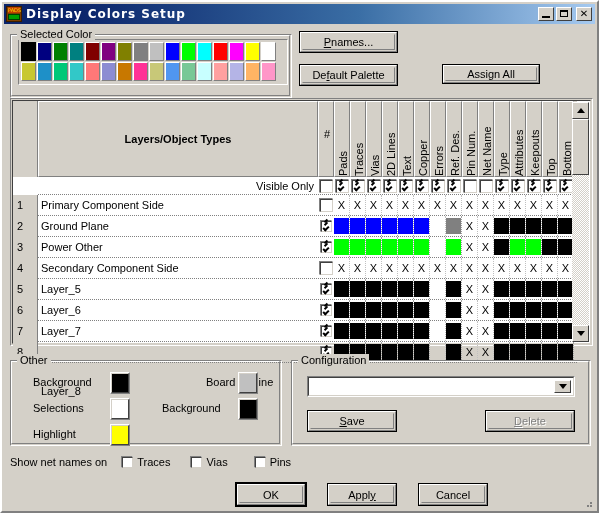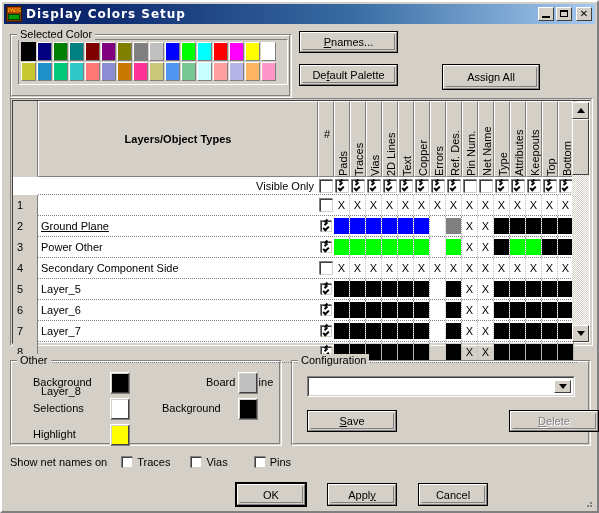--- a/index.html
+++ b/index.html
@@ -106,21 +106,21 @@
     border:1px solid #fff;
     border-right-color:#808080;border-bottom-color:#808080;
     box-sizing:border-box;
     display:flex;align-items:center;justify-content:center;
   }
   .btn .inner2{
     position:absolute;left:1px;top:1px;right:1px;bottom:1px;
     border:1px solid #d4d0c8;border-right-color:#808080;border-bottom-color:#808080;
     box-sizing:border-box;
   }
-  .btn.disabled{color:#808080;text-shadow:1px 1px 0 #fff;margin-left:24px;}
+  .btn.disabled{color:#808080;text-shadow:1px 1px 0 #fff;}
   .btn.focused{box-shadow:0 0 0 1px #000;}
   u{text-decoration:underline;}
 
   
   .gridwrap{
     position:absolute;left:8px;top:96px;width:583px;height:248px;
     background:#d4d0c8;box-sizing:border-box;
     border:1px solid #808080;border-right-color:#fff;border-bottom-color:#fff;
   }
   .gridwrap .in{
@@ -312,21 +312,21 @@
         <div class="inner2"></div>
         <span><u>P</u><span>names...</span></span>
       </div>
   </div>
   <div class="btn" style="left:297px;top:62px;width:99px;height:22px;">
     <div class="inner">
         <div class="inner2"></div>
         <span>De<u>f</u>ault Palette</span>
       </div>
   </div>
-  <div class="btn" style="left:440px;top:62px;width:98px;height:26px;padding-left:16px;">
+  <div class="btn" style="left:440px;top:62px;width:98px;height:20px;padding-left:16px;">
     <div class="inner">
         <div class="inner2"></div>
         <span>Assign All</span>
       </div>
   </div>
 
   <div class="gridwrap">
     <div class="in">
       <div class="hdr" id="grid-header" style="left:0;top:0;width:564px;">
           <div class="rowhdr-sp"></div>
@@ -427,20 +427,21 @@
             </div>
             <div class="cell" style="left: 504px; height: 18px; border-right: none;">
               <span class="cbx checked big"></span>
             </div>
             <div class="cell" style="left: 520px; height: 18px; border-right: none;">
               <span class="cbx checked big"></span>
             </div>
           </div>
           <div class="rnum" style="top: 18px; height: 21px; line-height: 21px;">1</div>
           <div class="rowline" style="top: 18px; height: 21px;">
+            <div class="rowlabel" style="line-height: 19px;">Primary Component Side</div>
             <div class="cell" style="left: 280px; height: 20px; border-right: none;">
               <span class="cbx big"></span>
             </div>
             <div class="cell" style="left: 296px; height: 20px; border-right: 1px dotted rgb(192, 192, 192);">X</div>
             <div class="cell" style="left: 312px; height: 20px; border-right: 1px dotted rgb(192, 192, 192);">X</div>
             <div class="cell" style="left: 328px; height: 20px; border-right: 1px dotted rgb(192, 192, 192);">X</div>
             <div class="cell" style="left: 344px; height: 20px; border-right: 1px dotted rgb(192, 192, 192);">X</div>
             <div class="cell" style="left: 360px; height: 20px; border-right: 1px dotted rgb(192, 192, 192);">X</div>
             <div class="cell" style="left: 376px; height: 20px; border-right: 1px dotted rgb(192, 192, 192);">X</div>
             <div class="cell" style="left: 392px; height: 20px; border-right: 1px dotted rgb(192, 192, 192);">X</div>
@@ -448,21 +449,21 @@
             <div class="cell" style="left: 424px; height: 20px; border-right: 1px dotted rgb(192, 192, 192);">X</div>
             <div class="cell" style="left: 440px; height: 20px; border-right: 1px dotted rgb(192, 192, 192);">X</div>
             <div class="cell" style="left: 456px; height: 20px; border-right: 1px dotted rgb(192, 192, 192);">X</div>
             <div class="cell" style="left: 472px; height: 20px; border-right: 1px dotted rgb(192, 192, 192);">X</div>
             <div class="cell" style="left: 488px; height: 20px; border-right: 1px dotted rgb(192, 192, 192);">X</div>
             <div class="cell" style="left: 504px; height: 20px; border-right: 1px dotted rgb(192, 192, 192);">X</div>
             <div class="cell" style="left: 520px; height: 20px; border-right: 1px dotted rgb(192, 192, 192);">X</div>
           </div>
           <div class="rnum" style="top: 39px; height: 21px; line-height: 21px;">2</div>
           <div class="rowline" style="top: 39px; height: 21px;">
-            <div class="rowlabel" style="line-height: 19px; text-decoration: underline;">Ground Plane</div>
+            <div class="rowlabel" style="line-height: 19px;">Ground Plane</div>
             <div class="cell" style="left: 280px; height: 20px; border-right: none;">
               <span class="cbx checked"></span>
             </div>
             <div class="cell" style="left: 296px; height: 20px;">
               <span class="sw" style="background: rgb(0, 0, 255);"></span>
             </div>
             <div class="cell" style="left: 312px; height: 20px;">
               <span class="sw" style="background: rgb(0, 0, 255);"></span>
             </div>
             <div class="cell" style="left: 328px; height: 20px;">

